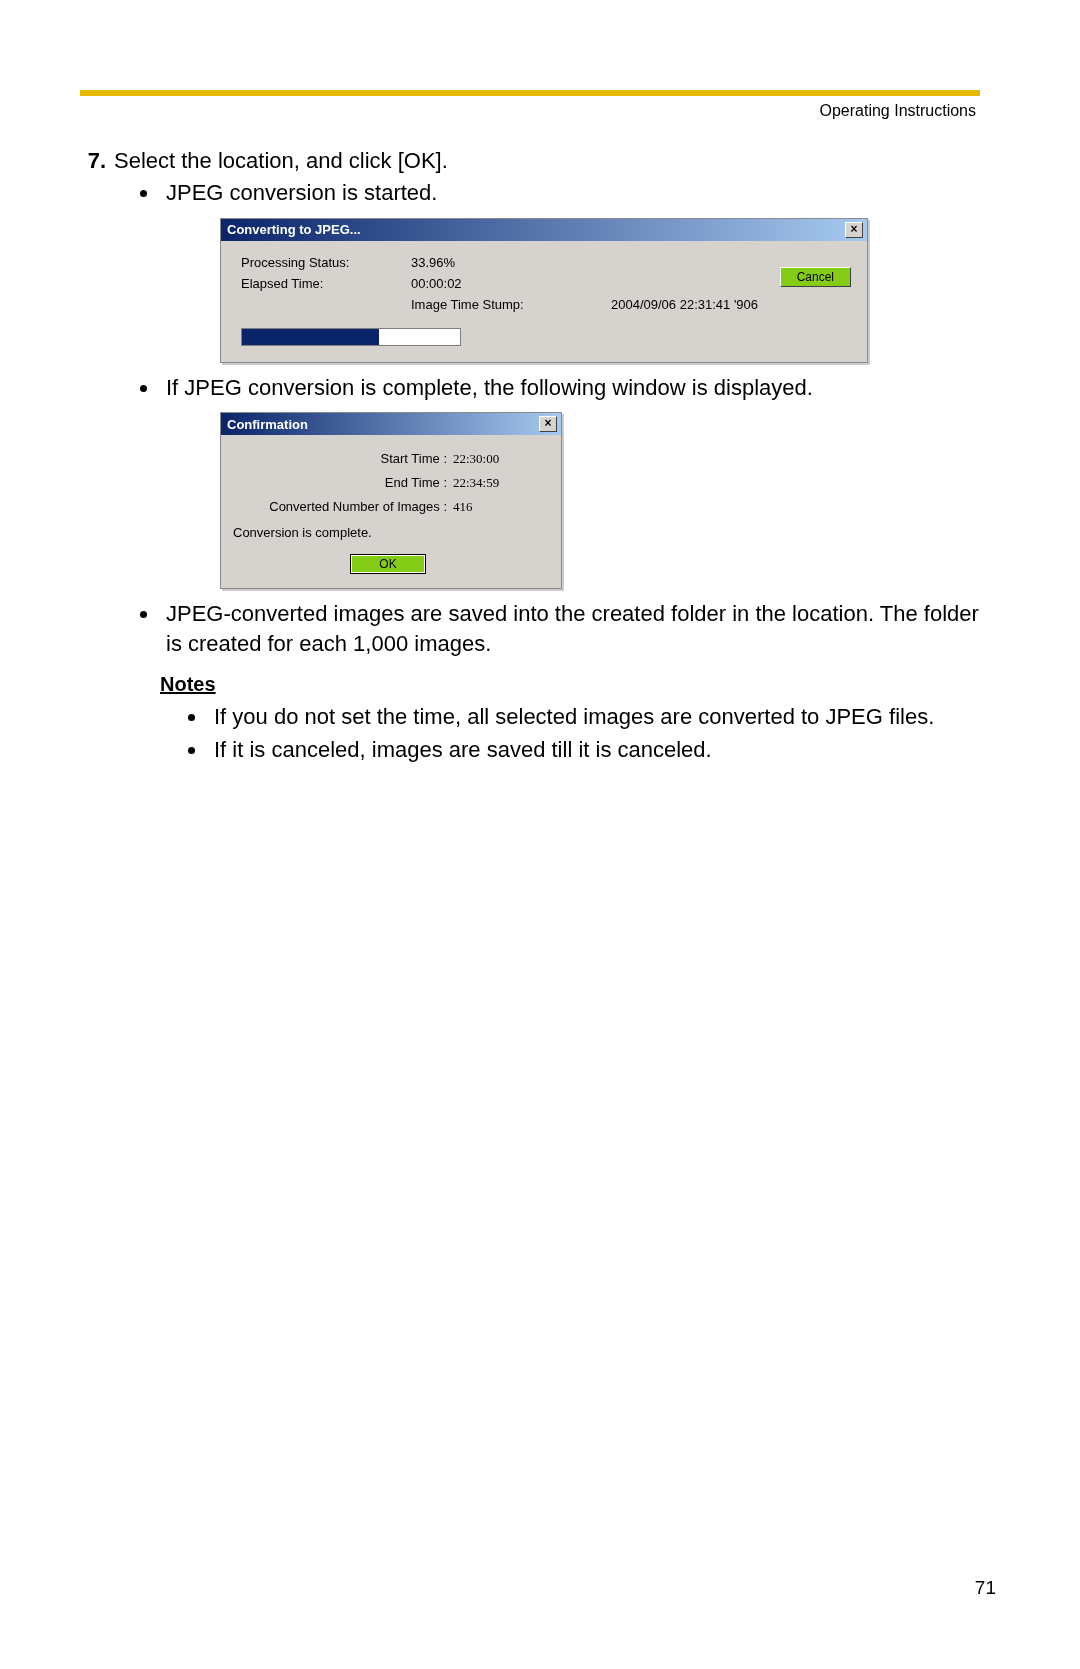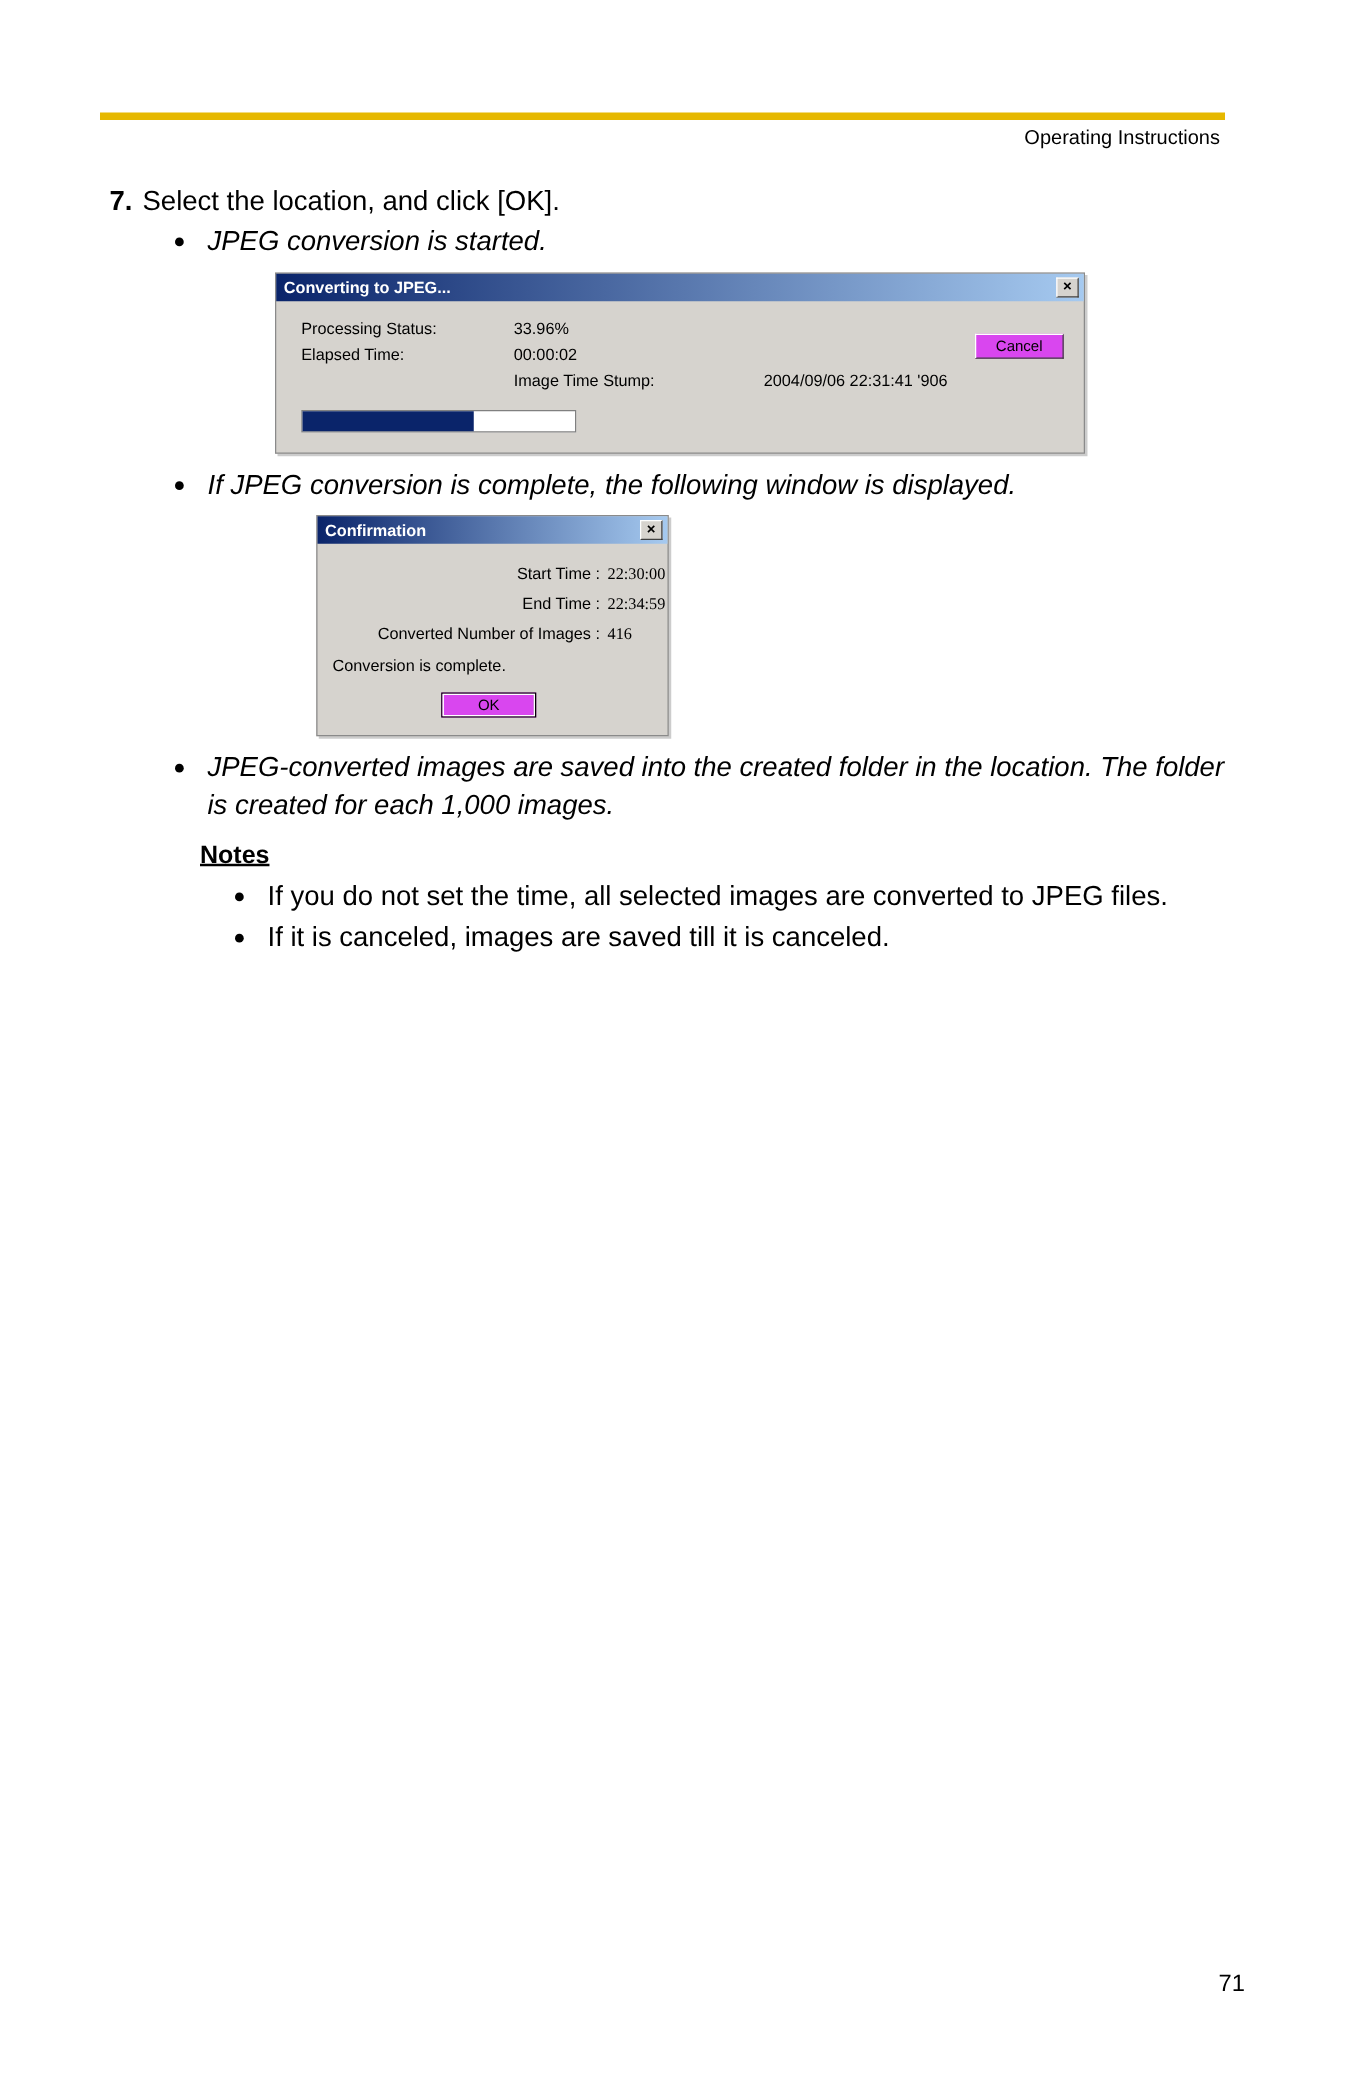--- a/index.html
+++ b/index.html
@@ -42,21 +42,20 @@
     padding-right: 8px;
   }
   .step-text {
     font-size: 22px;
     flex: 1;
   }
   ul.bullets {
     list-style: disc;
     margin: 4px 0 0 0;
     padding-left: 80px;
-    font-style: italic;
   }
   ul.bullets > li {
     font-size: 22px;
     line-height: 1.35;
     margin-bottom: 4px;
     padding-left: 6px;
   }
   ul.sub-bullets {
     list-style: disc;
     margin: 4px 0 0 0;
@@ -108,21 +107,21 @@
     font-size: 13px;
     color: #000;
   }
   .dlg1-grid {
     display: grid;
     grid-template-columns: 170px 200px 1fr;
     row-gap: 6px;
     align-items: start;
   }
   .dlg-btn {
-    background: #d946ef;
+    background: #84cc16;
     border: 1px solid #fff;
     border-right-color: #404040;
     border-bottom-color: #404040;
     font-size: 12px;
     padding: 2px 16px;
     text-align: center;
     display: inline-block;
   }
   .dlg1 .cancel-cell {
     grid-column: 3;
@@ -136,21 +135,21 @@
     height: 18px;
     border: 1px solid #808080;
     background: #fff;
   }
   .progress-fill {
     height: 100%;
     background: #0a246a;
     width: 63%;
   }
   
-  .dlg2 { width: 282px; margin-left: 33px; }
+  .dlg2 { width: 342px; }
   .dlg2-body {
     padding: 16px 18px 14px 12px;
     font-size: 13px;
     color: #000;
   }
   .dlg2-row {
     display: flex;
     margin-bottom: 8px;
   }
   .dlg2-label { flex: 0 0 220px; text-align: right; padding-right: 6px; }

